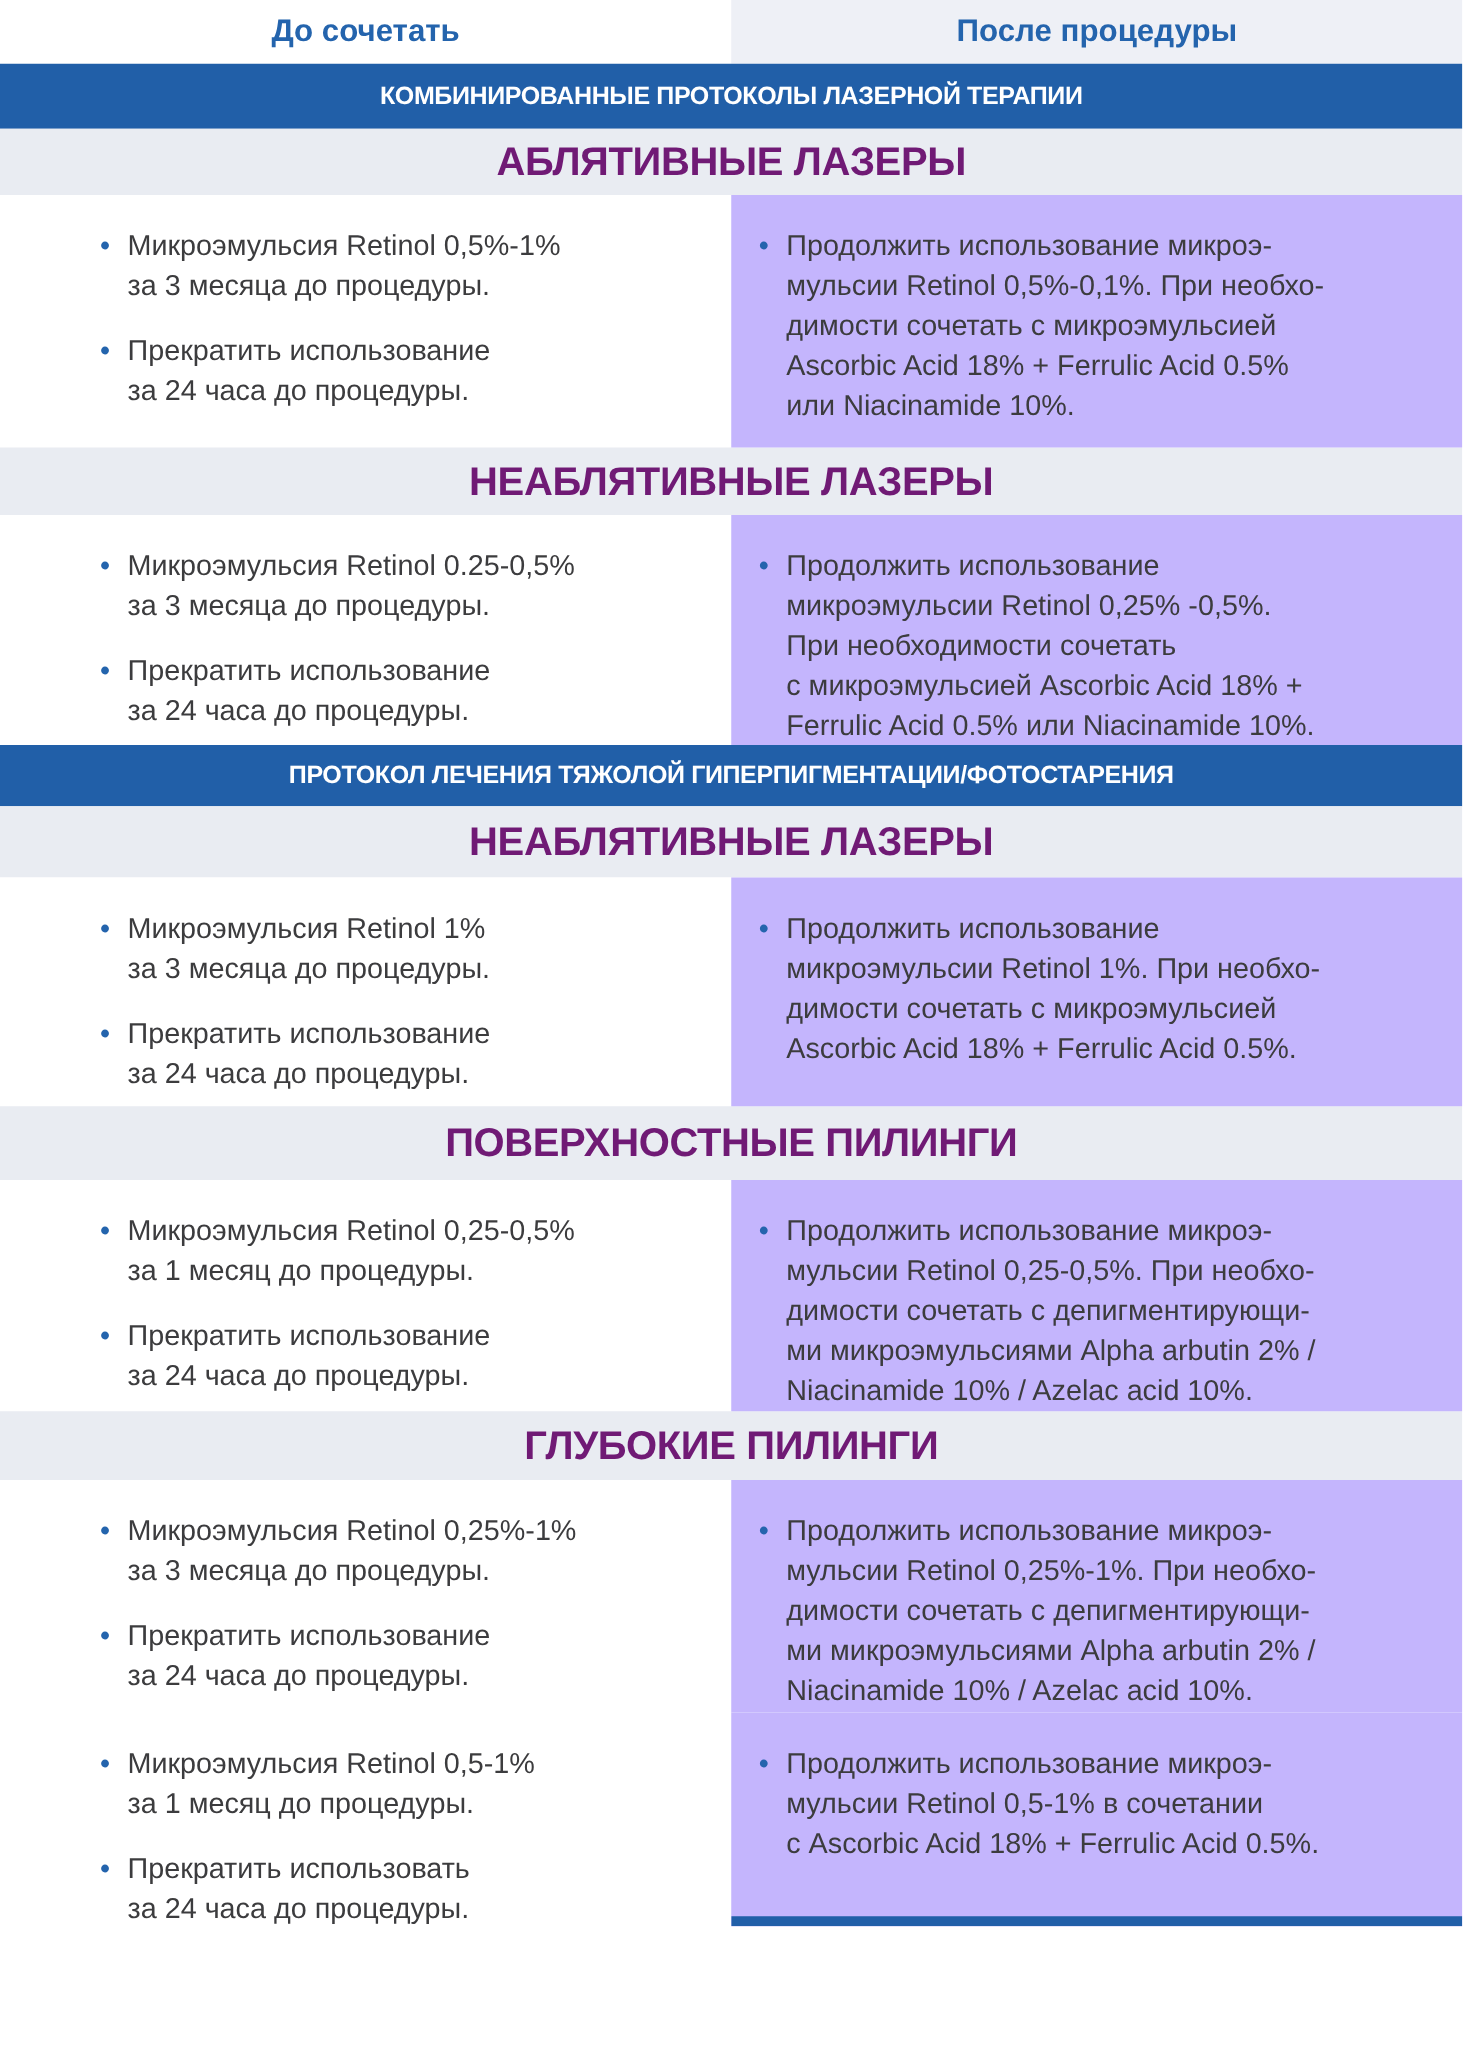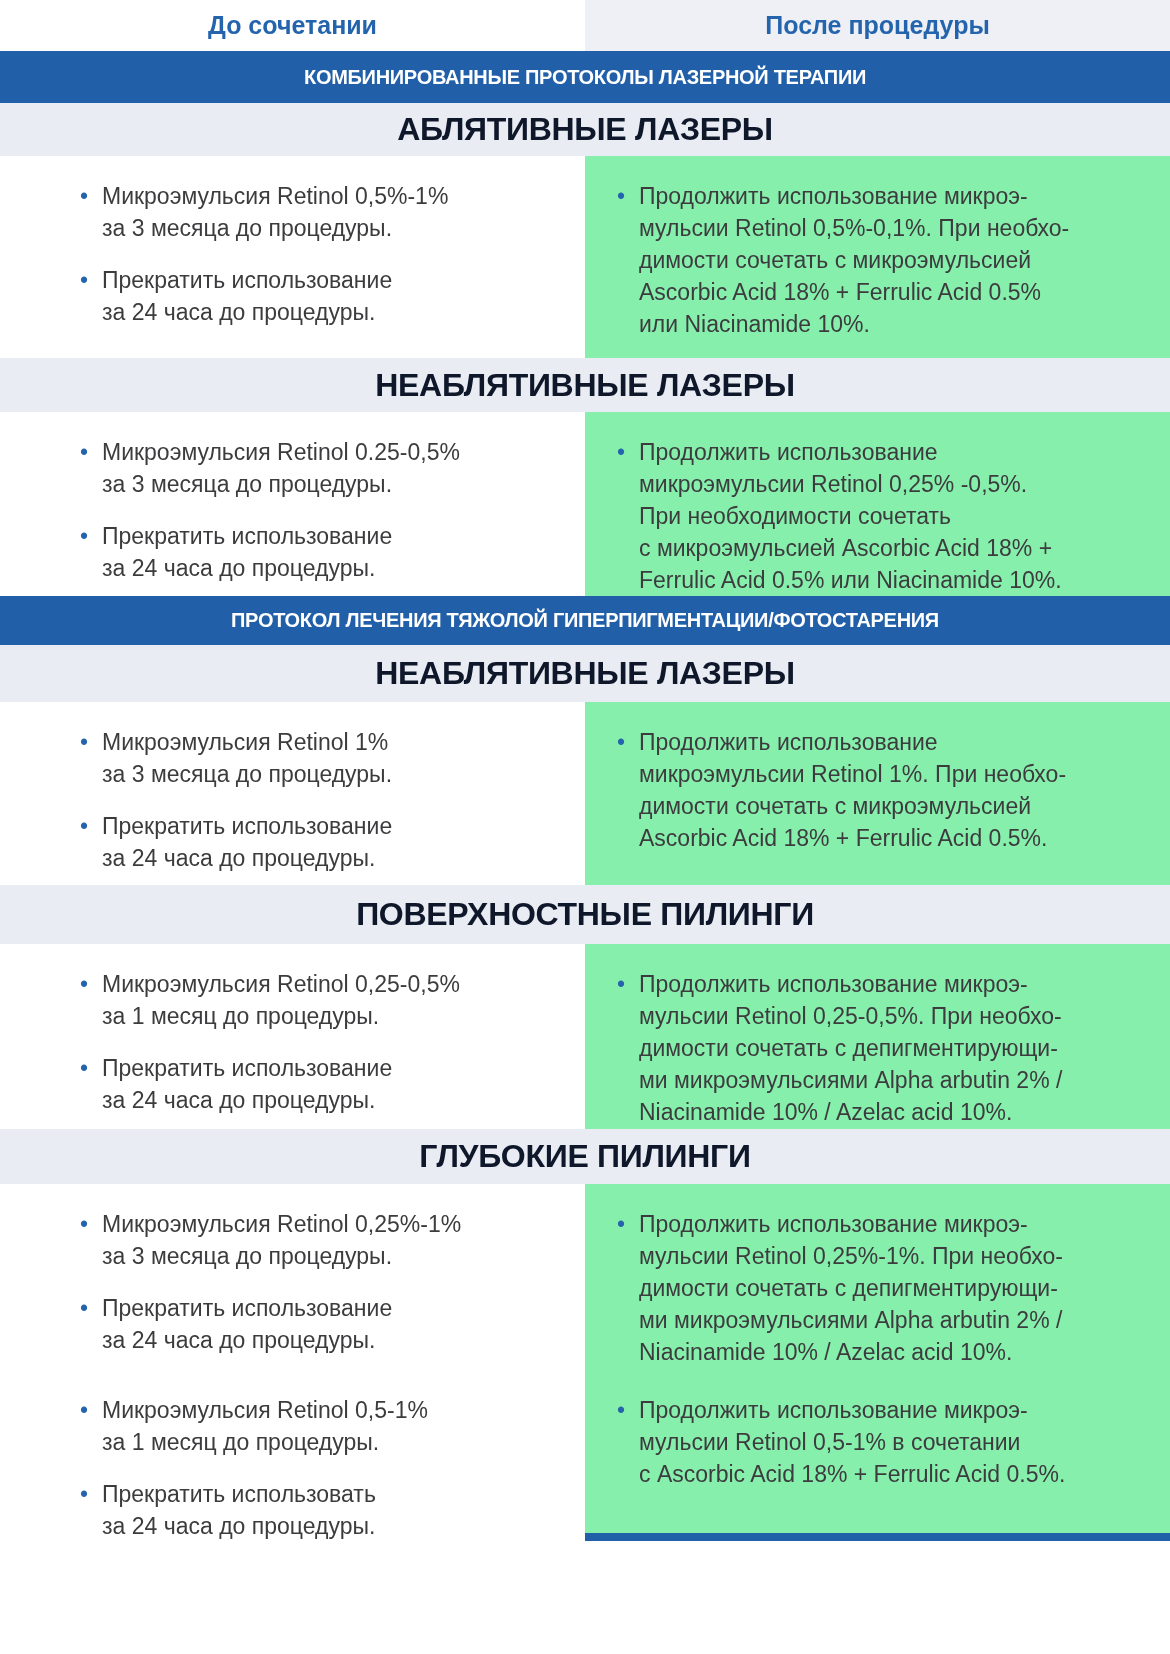--- a/index.html
+++ b/index.html
@@ -12,44 +12,44 @@
   
   .top-header{height:51px;}
   .top-half{width:585px;display:flex;align-items:center;justify-content:center;
     font-weight:bold;font-size:25px;color:#2464ad;}
   .top-half.after{background:#eef0f6;}
   
   .band{background:#215fa8;color:#ffffff;display:flex;align-items:center;justify-content:center;}
   .band .band-text{font-weight:bold;font-size:20px;letter-spacing:-0.3px;white-space:nowrap;}
   
   .sub-band{background:#e9ecf2;display:flex;align-items:center;justify-content:center;}
-  .sub-band .sub-text{font-weight:bold;font-size:32px;letter-spacing:-0.3px;color:#0f172a;white-space:nowrap;}
+  .sub-band .sub-text{font-weight:bold;font-size:32px;letter-spacing:-0.3px;color:#701a75;white-space:nowrap;}
   
   .content-row{display:flex;}
   .col{width:585px;box-sizing:border-box;padding-top:24px;overflow:hidden;}
   .col-before{background:#ffffff;padding-left:80px;padding-right:24px;}
-  .col-after{background:#86efac;padding-left:32px;padding-right:16px;position:relative;}
+  .col-after{background:#c4b5fd;padding-left:22px;padding-right:16px;position:relative;}
   .col-after.with-strip::after{
     content:"";position:absolute;left:0;right:0;bottom:0;height:8px;background:#215fa8;}
   ul.bullets{margin:0;padding:0;list-style:none;}
   ul.bullets li{
     position:relative;padding-left:22px;font-size:23px;line-height:32px;
     white-space:pre-line;color:#3c3c3e;}
   ul.bullets li + li{margin-top:20px;}
   ul.bullets li::before{
     content:"\2022";position:absolute;left:0;top:0;color:#2464ad;
     font-size:23px;line-height:32px;}
 </style>
 </head>
 <body>
 
 <div class="page">
 
   <div class="row top-header">
-    <div class="top-half before">До сочетании</div>
+    <div class="top-half before">До сочетать</div>
     <div class="top-half after">После процедуры</div>
   </div>
 
   <div class="row band" style="height:52px">
     <span class="band-text">КОМБИНИРОВАННЫЕ ПРОТОКОЛЫ ЛАЗЕРНОЙ ТЕРАПИИ</span>
   </div>
 
   <div class="row sub-band" style="height:53px">
     <span class="sub-text">АБЛЯТИВНЫЕ ЛАЗЕРЫ</span>
   </div>

